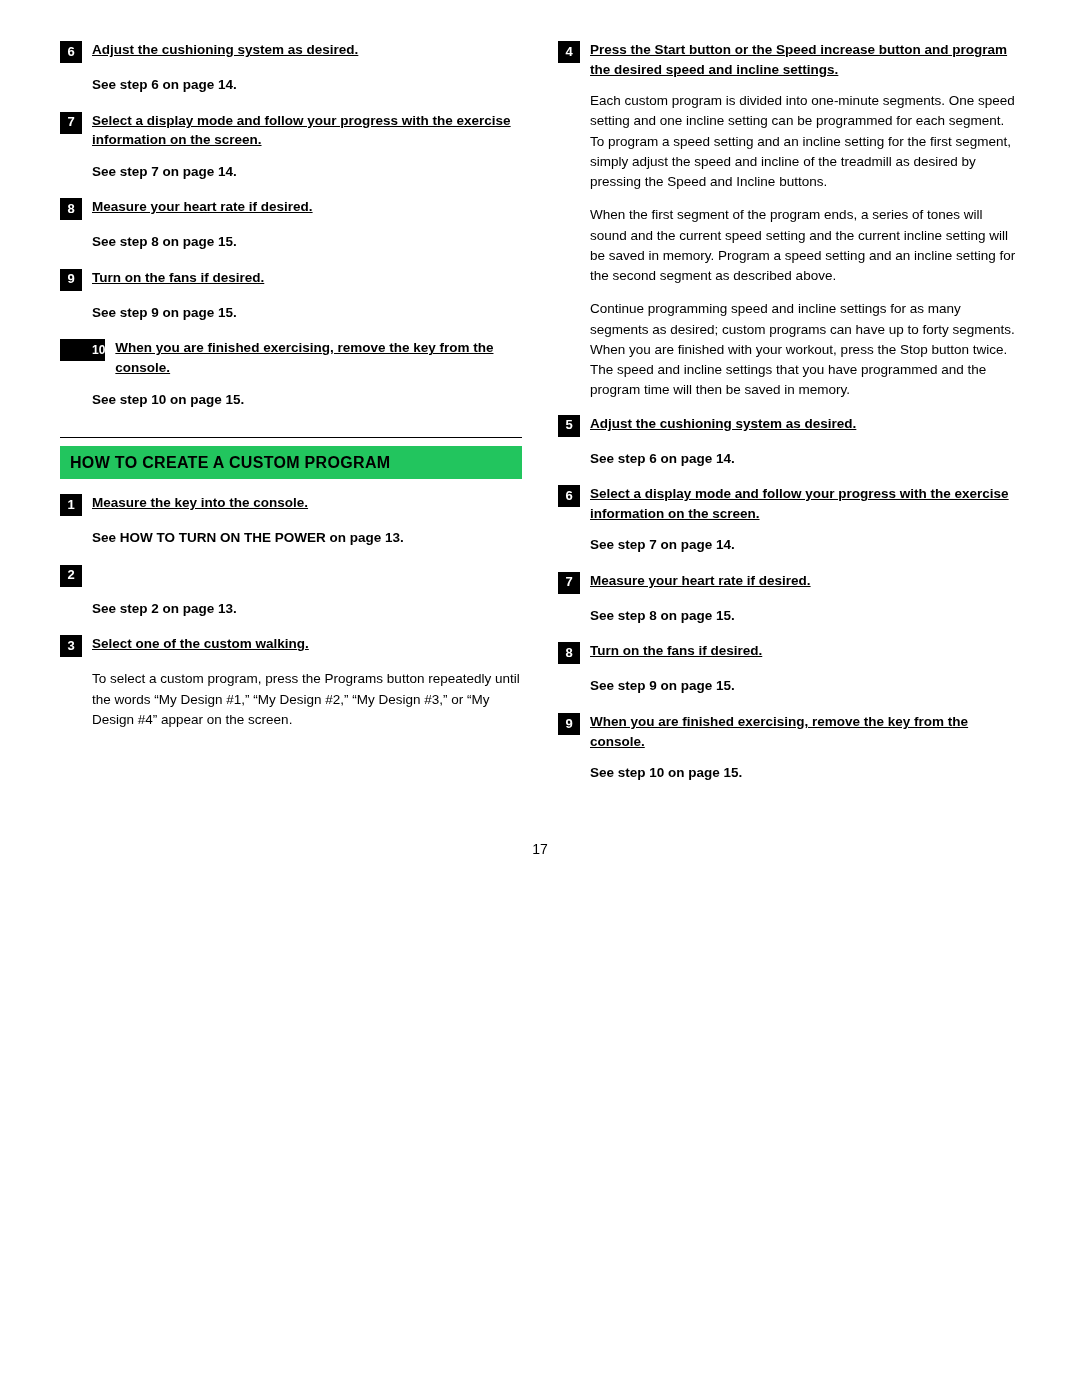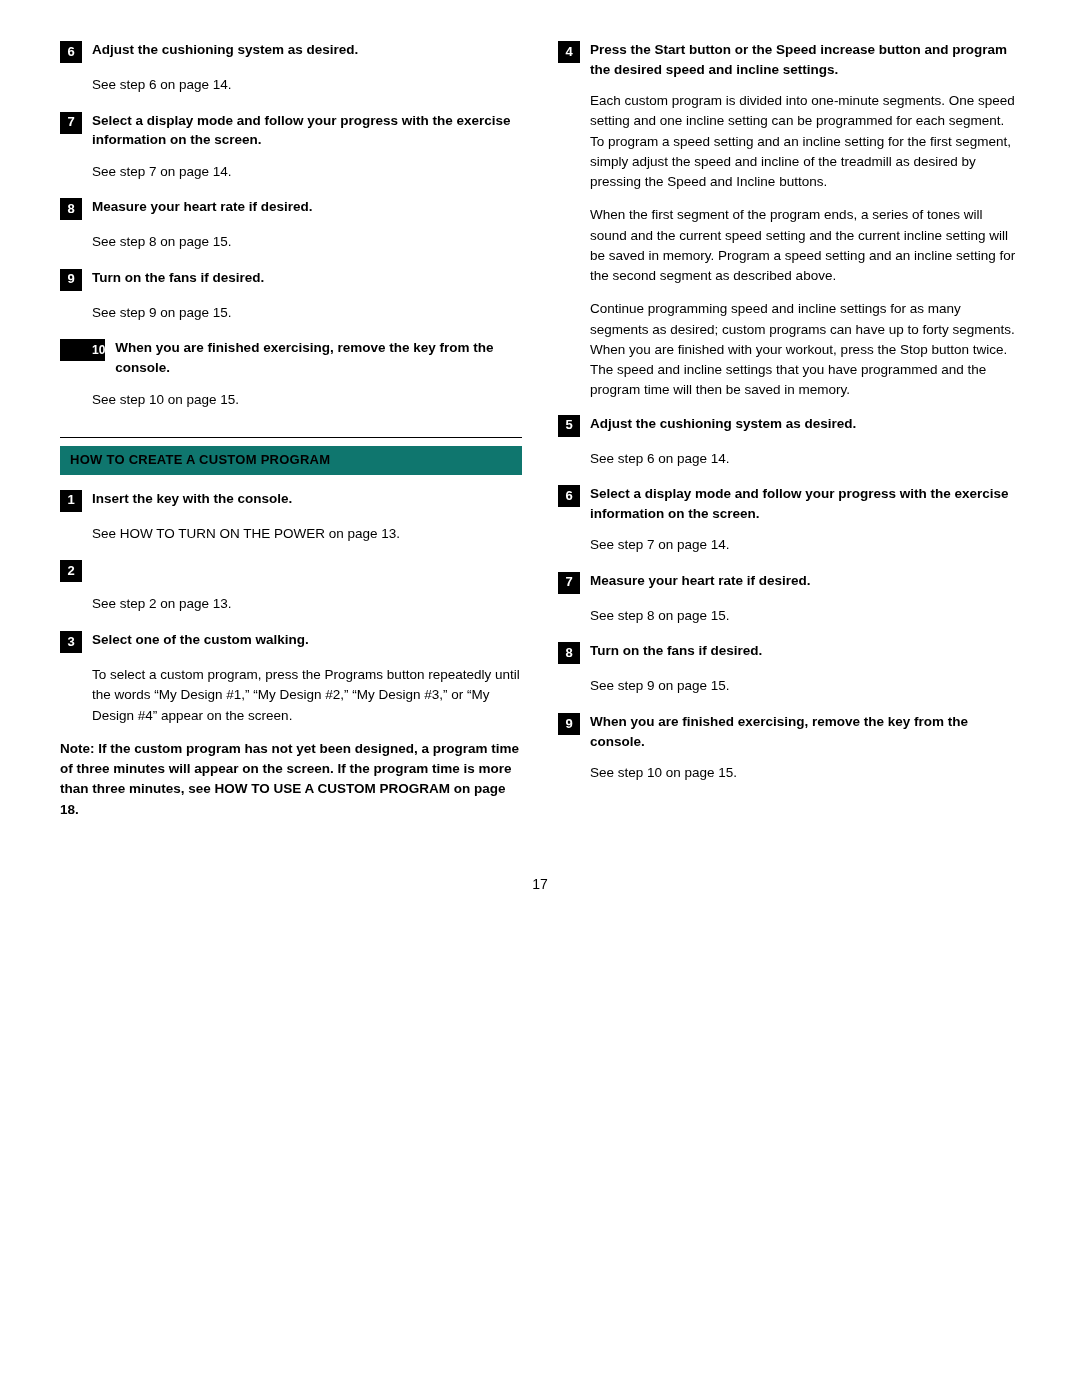--- a/index.html
+++ b/index.html
@@ -45,34 +45,36 @@
       flex-shrink: 0;
       margin-top: 1px;
     }
     .step-number.wide {
       min-width: 26px;
       font-size: 12px;
       padding-left: 32px;
     }
     .step-text {
       flex: 1;
+      text-decoration: underline;
     }
     .step-text strong {
       font-weight: bold;
     }
     .see-step {
       margin-left: 32px;
       margin-bottom: 16px;
       color: #000;
+      font-weight: bold;
     }
     .section-header {
-      background: #0f766e;
+      background: #22c55e;
       padding: 5px 10px;
       font-weight: bold;
-      font-size: 13px;
+      font-size: 16px;
       margin-bottom: 14px;
       margin-top: 8px;
       letter-spacing: 0.02em;
     }
     .body-para {
       margin-bottom: 13px;
       line-height: 1.5;
     }
     .note-bold {
       font-weight: bold;
@@ -138,39 +140,38 @@
     <div class="see-step">See step 10 on page 15.</div>
 
     <div style="margin-top: 28px; margin-bottom: 10px;">
       <hr class="divider">
       <div class="section-header">HOW TO CREATE A CUSTOM PROGRAM</div>
     </div>
 
     <div class="step">
       <div class="step-number">1</div>
       <div class="step-text">
-        <strong>Insert the key with the console.</strong>
+        <strong>Measure the key into the console.</strong>
       </div>
     </div>
     <div class="see-step">See HOW TO TURN ON THE POWER on page 13.</div>
 
     <div class="step">
       <div class="step-number">2</div>
     </div>
     <div class="see-step">See step 2 on page 13.</div>
 
     <div class="step">
       <div class="step-number">3</div>
       <div class="step-text">
         <strong>Select one of the custom walking.</strong>
       </div>
     </div>
     <div class="body-para" style="margin-left: 32px;">To select a custom program, press the Programs button repeatedly until the words “My Design #1,” “My Design #2,” “My Design #3,” or “My Design #4” appear on the screen.</div>
 
-    <div class="note-bold">Note: If the custom program has not yet been designed, a program time of three minutes will appear on the screen. If the program time is more than three minutes, see HOW TO USE A CUSTOM PROGRAM on page 18.</div>
 
   </div>
 
   <div class="right-col">
 
     <div class="step">
       <div class="step-number">4</div>
       <div class="step-text">
         <strong>Press the Start button or the Speed increase button and program the desired speed and incline settings.</strong>
       </div>

